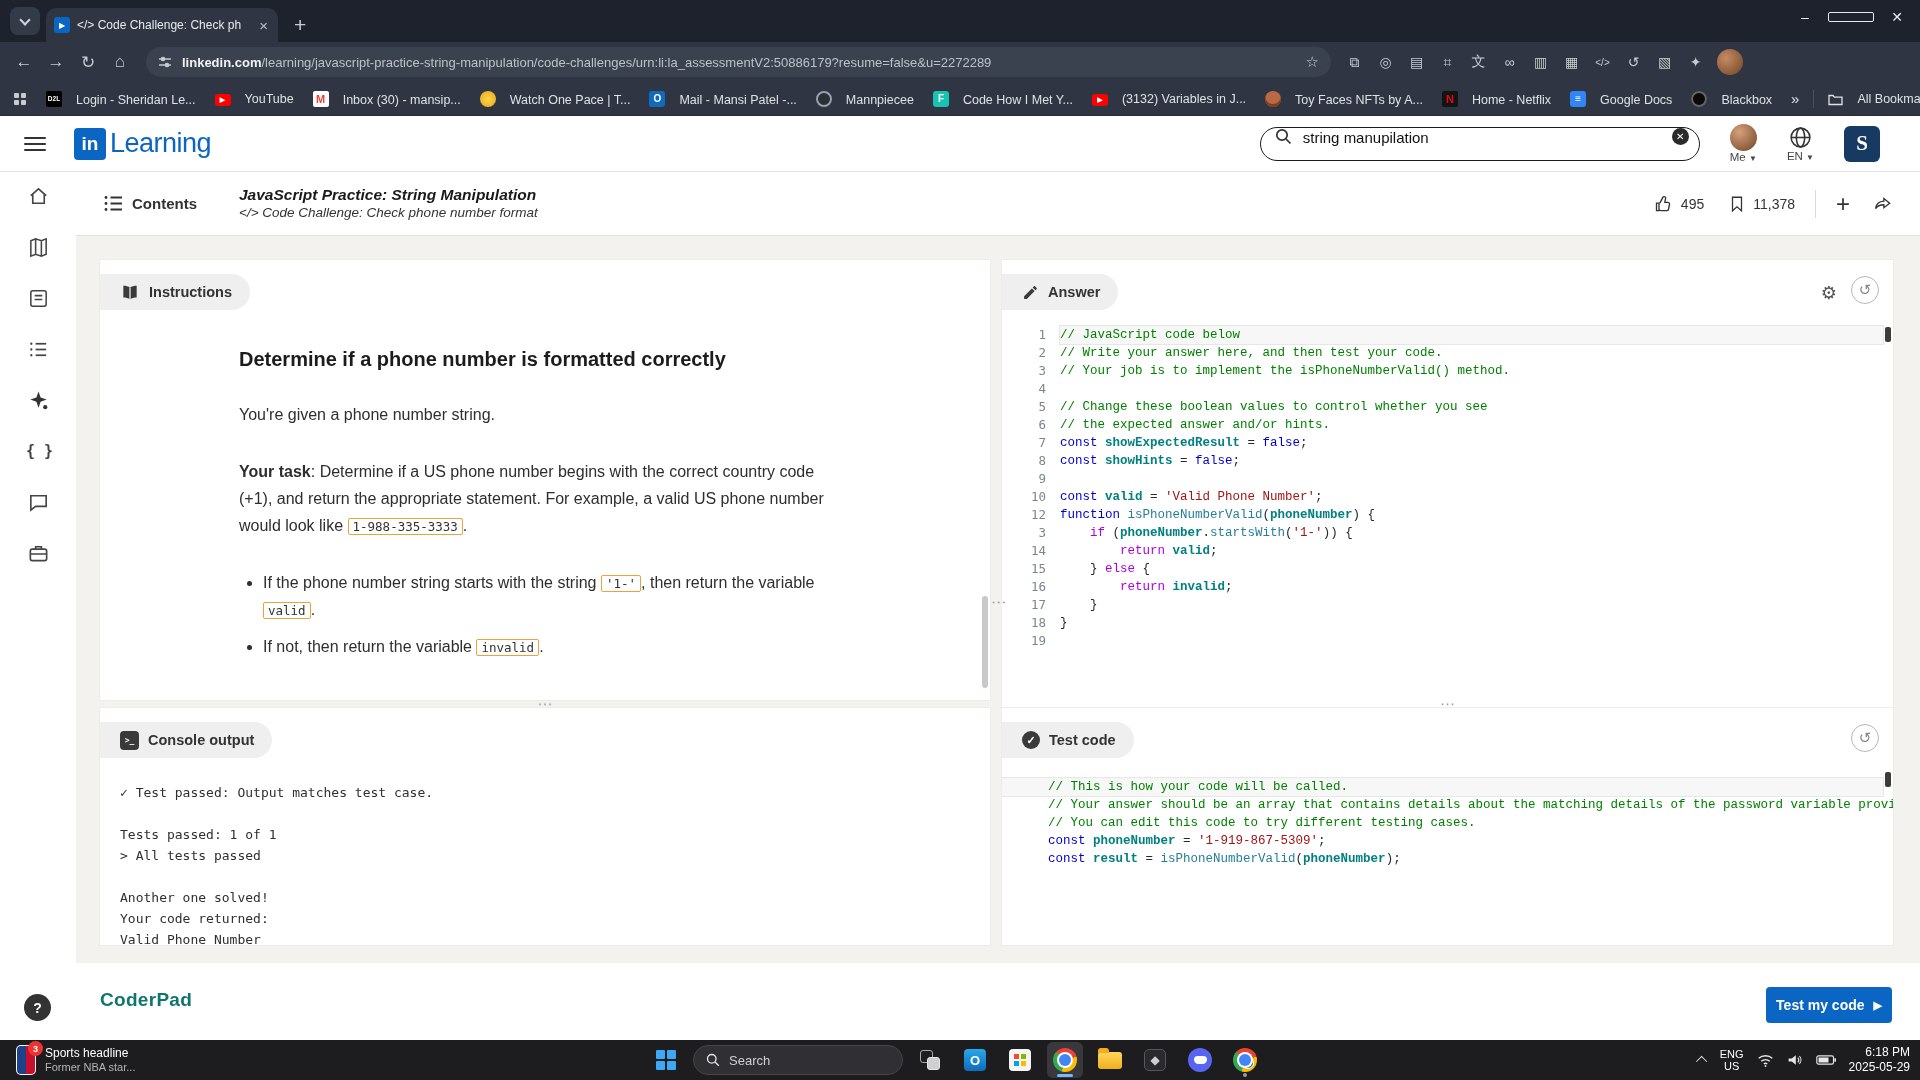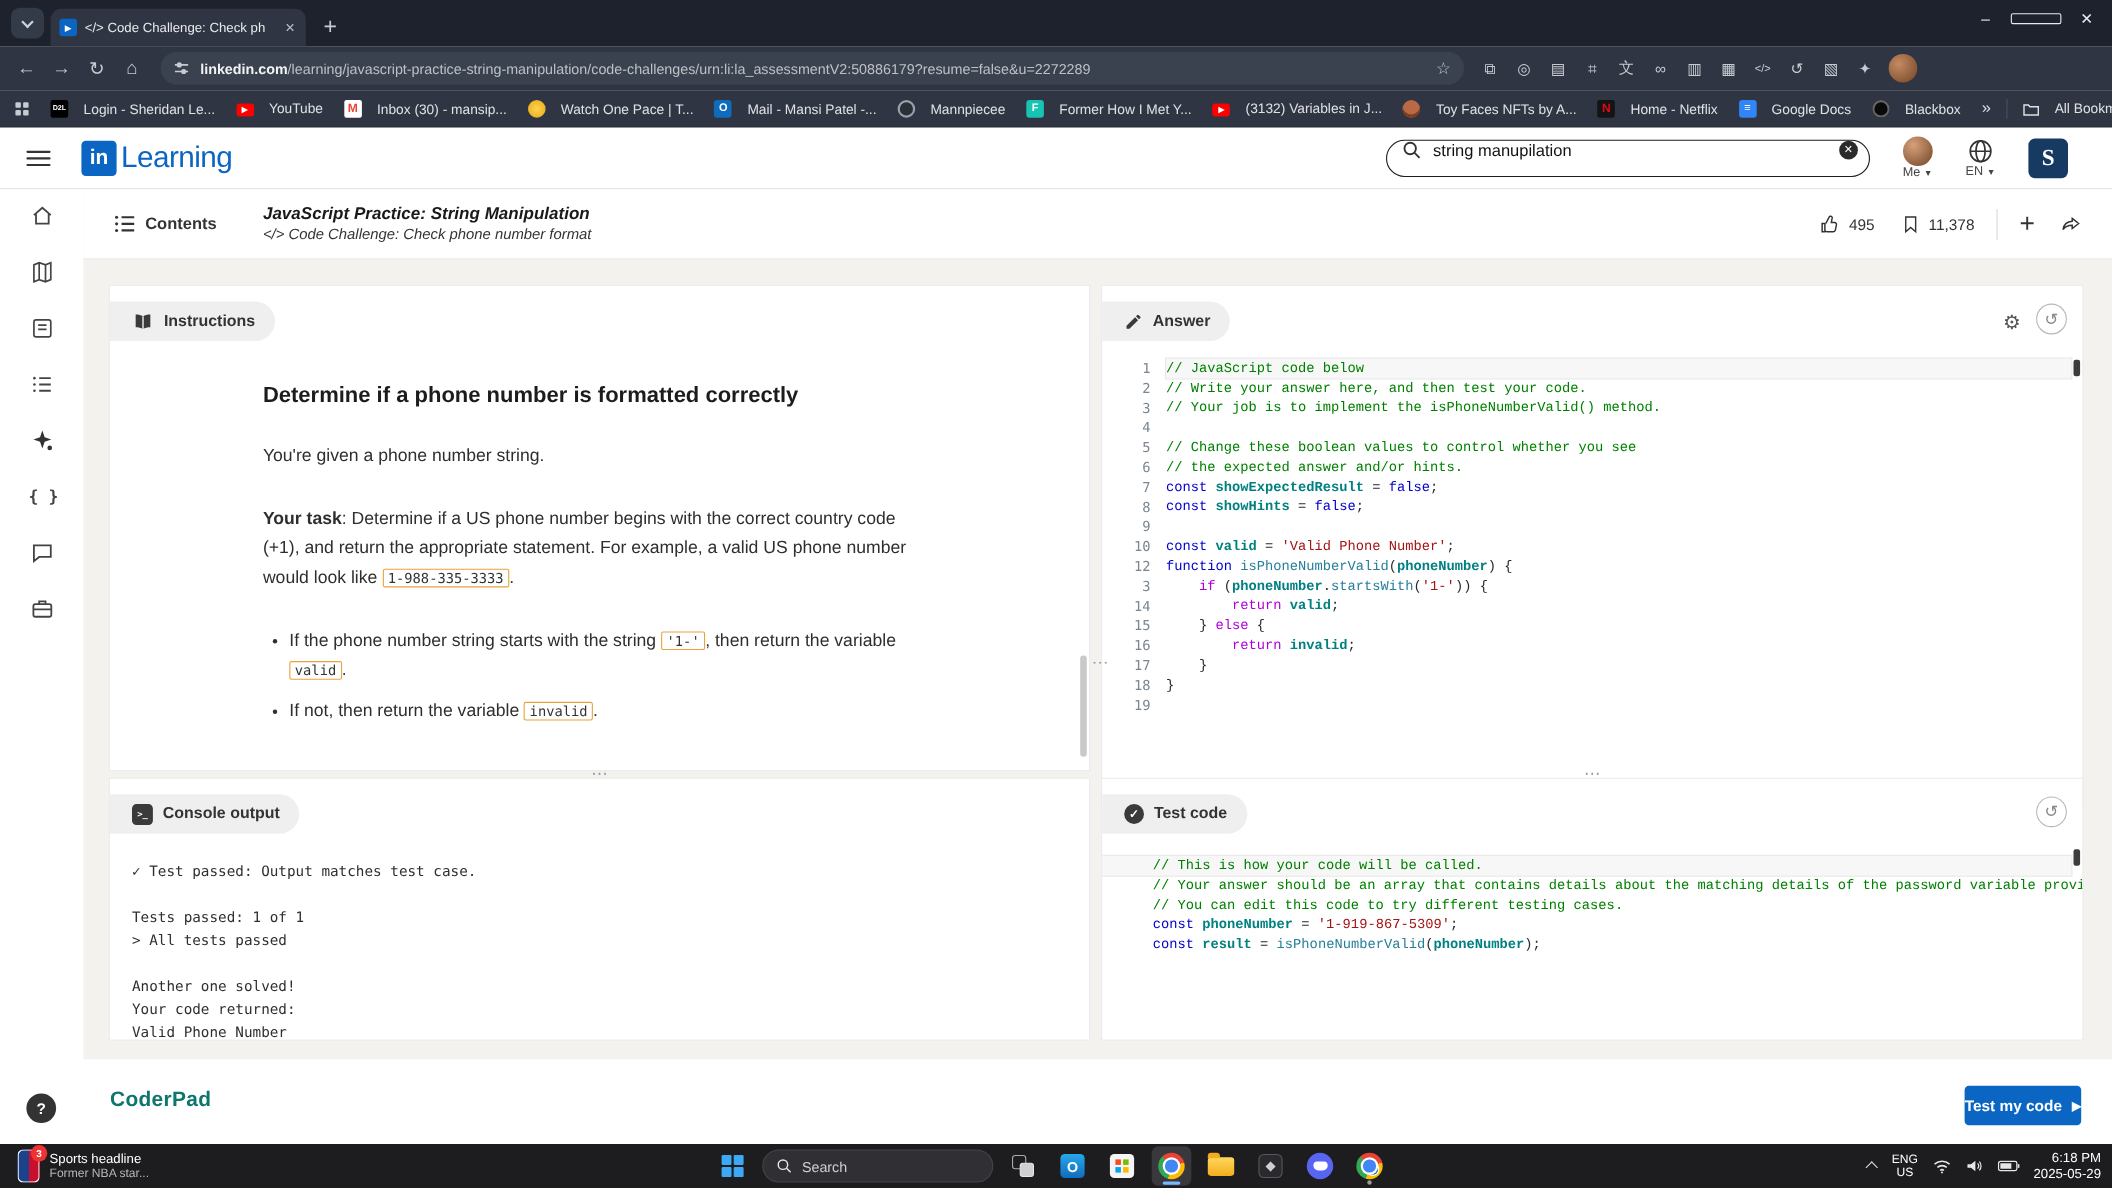--- a/index.html
+++ b/index.html
@@ -135,21 +135,21 @@
   .split-v span{font-size:15px;letter-spacing:1px;writing-mode:vertical-rl;}
   .split-h{position:absolute;height:8px;display:grid;place-items:center;color:#9aa0a6;top:464px;}
   .split-h span{font-size:15px;line-height:4px;}
   .sh-left{left:24px;width:890px;}
   .sh-right{left:926px;width:891px;}
 
   
   .cp-footer{position:absolute;left:0;right:0;top:963px;height:77px;background:#fff;}
   .help-circ{position:absolute;left:24px;top:31px;width:27px;height:27px;border-radius:50%;background:#333;color:#fff;display:grid;place-items:center;font-size:14px;font-weight:bold;}
   .cp-brand{position:absolute;left:100px;top:26px;font-size:19px;font-weight:bold;color:#0f766e;letter-spacing:0.3px;}
-  .test-btn{position:absolute;right:28px;top:24px;height:36px;padding:0 0;background:#0b66c3;border:none;border-radius:4px;color:#fff;font:bold 14px "Liberation Sans",sans-serif;display:flex;align-items:center;gap:9px;}
+  .test-btn{position:absolute;right:28px;top:24px;height:36px;padding:0 10px;background:#0b66c3;border:none;border-radius:4px;color:#fff;font:bold 14px "Liberation Sans",sans-serif;display:flex;align-items:center;gap:9px;}
   .test-btn .play{font-size:11px;}
 
   
   .taskbar{position:absolute;left:0;right:0;top:1040px;height:40px;background:#1d1d20;color:#fff;}
   .tb-widget{position:absolute;left:8px;top:0;height:40px;display:flex;align-items:center;gap:9px;padding:0 8px;}
   .nba-ic{position:relative;width:20px;height:30px;border-radius:5px;background:linear-gradient(90deg,#1d428a 50%,#c8102e 50%);box-shadow:inset 0 0 0 1px #fff;}
   .nba-badge{position:absolute;top:-4px;right:-7px;width:15px;height:15px;border-radius:50%;background:#e33;color:#fff;font-size:9px;display:grid;place-items:center;font-weight:bold;}
   .tbw-title{font-size:12px;line-height:15px;}
   .tbw-sub{font-size:11px;line-height:13px;color:#b5b5b5;}
   .tb-center{position:absolute;left:648px;top:0;height:40px;display:flex;align-items:center;gap:9px;}
@@ -269,21 +269,21 @@
         <span class="bm-item">
           <span class="bm-ic ic-outlook">O</span>
           <span class="bm-label">Mail - Mansi Patel -...</span>
         </span>
         <span class="bm-item">
           <span class="bm-ic ic-dark-circle"></span>
           <span class="bm-label">Mannpiecee</span>
         </span>
         <span class="bm-item">
           <span class="bm-ic ic-fteal">F</span>
-          <span class="bm-label">Former How I Met Y...</span>
+          <span class="bm-label">Code How I Met Y...</span>
         </span>
         <span class="bm-item">
           <span class="bm-ic ic-youtube">▶</span>
           <span class="bm-label">(3132) Variables in J...</span>
         </span>
         <span class="bm-item">
           <span class="bm-ic ic-face"></span>
           <span class="bm-label">Toy Faces NFTs by A...</span>
         </span>
         <span class="bm-item">

